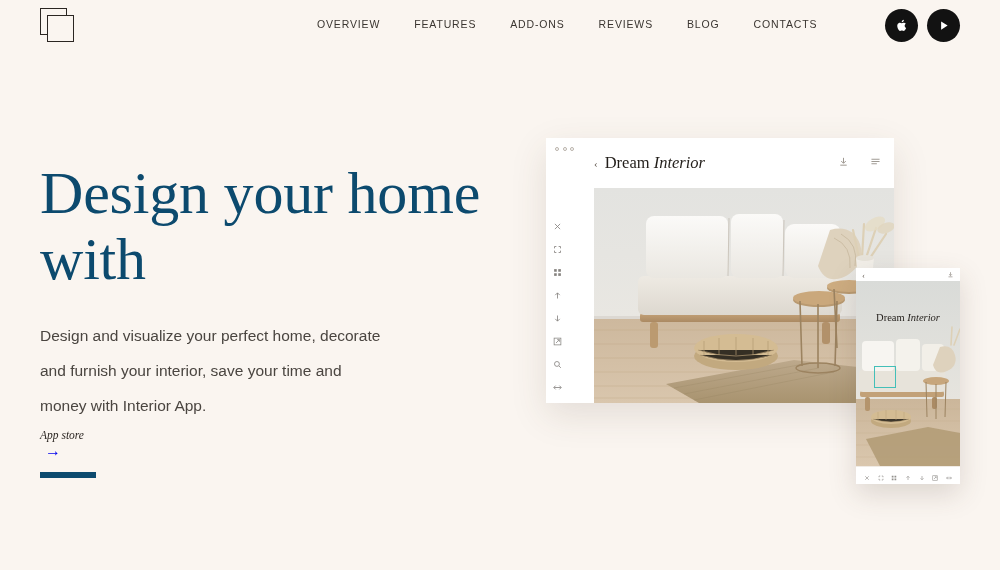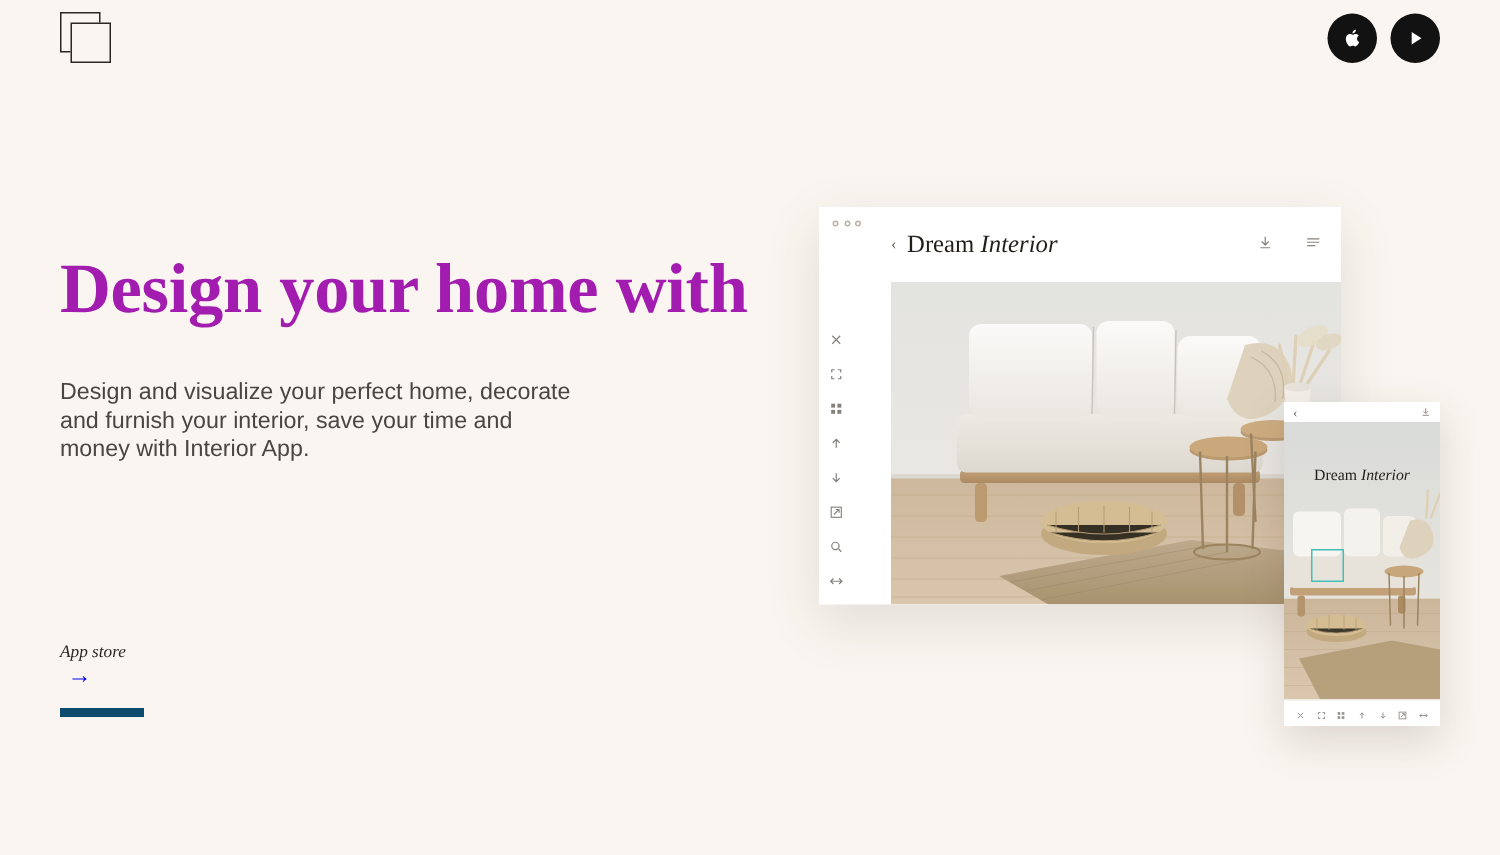--- a/index.html
+++ b/index.html
@@ -41,28 +41,28 @@
     width:33px; height:33px; border-radius:50%; background:#121212;
     display:flex; align-items:center; justify-content:center;
     cursor:pointer; border:none;
   }
   .circ-btn svg{ display:block; }
 
   
   .hero-text{ position:absolute; left:40px; top:160px; width:470px; }
   h1.headline{
     font-family:"Liberation Serif", serif;
-    font-size:47px; line-height:66px; color:#a21caf;
-    font-weight:700; letter-spacing:-0.2px;
+    font-size:60px; line-height:66px; color:#0c4a6e;
+    font-weight:400; letter-spacing:-0.2px;
   }
   h1.headline .ital{ font-style:italic; display:block; }
 
   p.subcopy{
     margin-top:26px;
-    font-size:15.5px; line-height:19px; color:#4a4540;
+    font-size:15.5px; line-height:35px; color:#4a4540;
     width:345px;
     font-family:"Liberation Sans", sans-serif;
   }
 
   .cta-row{ position:absolute; left:40px; top:425px; display:flex; gap:60px; }
   .cta{
     display:block; text-decoration:none;
     border-bottom:6px solid #0c4a6e;
     padding-bottom:11px; width:56px;
   }
@@ -161,20 +161,28 @@
 </head>
 <body>
 
 <div class="header">
 
   <div class="logo">
     <span class="sq sq1"></span>
     <span class="sq sq2"></span>
   </div>
 
+  <nav class="nav">
+    <a href="#">OVERVIEW</a>
+    <a href="#">FEATURES</a>
+    <a href="#">ADD-ONS</a>
+    <a href="#">REVIEWS</a>
+    <a href="#">BLOG</a>
+    <a href="#">CONTACTS</a>
+  </nav>
 
   <div class="store-btns">
     <button class="circ-btn">
       <svg width="15" height="15" viewBox="0 0 24 24">
         <path fill="#fff" d="M17.05 12.54c-.02-2.2 1.8-3.26 1.88-3.31-1.03-1.5-2.62-1.71-3.19-1.73-1.36-.14-2.65.8-3.34.8-.69 0-1.75-.78-2.87-.76-1.48.02-2.84.86-3.6 2.18-1.53 2.66-.39 6.6 1.1 8.76.73 1.06 1.6 2.25 2.74 2.21 1.1-.05 1.52-.71 2.85-.71 1.33 0 1.71.71 2.87.69 1.19-.02 1.94-1.08 2.66-2.14.84-1.23 1.19-2.42 1.2-2.48-.03-.01-2.3-.88-2.32-3.51zM14.9 5.6c.6-.74 1.01-1.76.9-2.78-.87.04-1.93.58-2.56 1.31-.56.65-1.05 1.69-.92 2.69.97.08 1.96-.49 2.58-1.22z"></path>
       </svg>
     </button>
     <button class="circ-btn">
       <svg width="15" height="15" viewBox="0 0 24 24">
         <path fill="#fff" d="M8.2 5.4v13.2l10.4-6.6z"></path>

